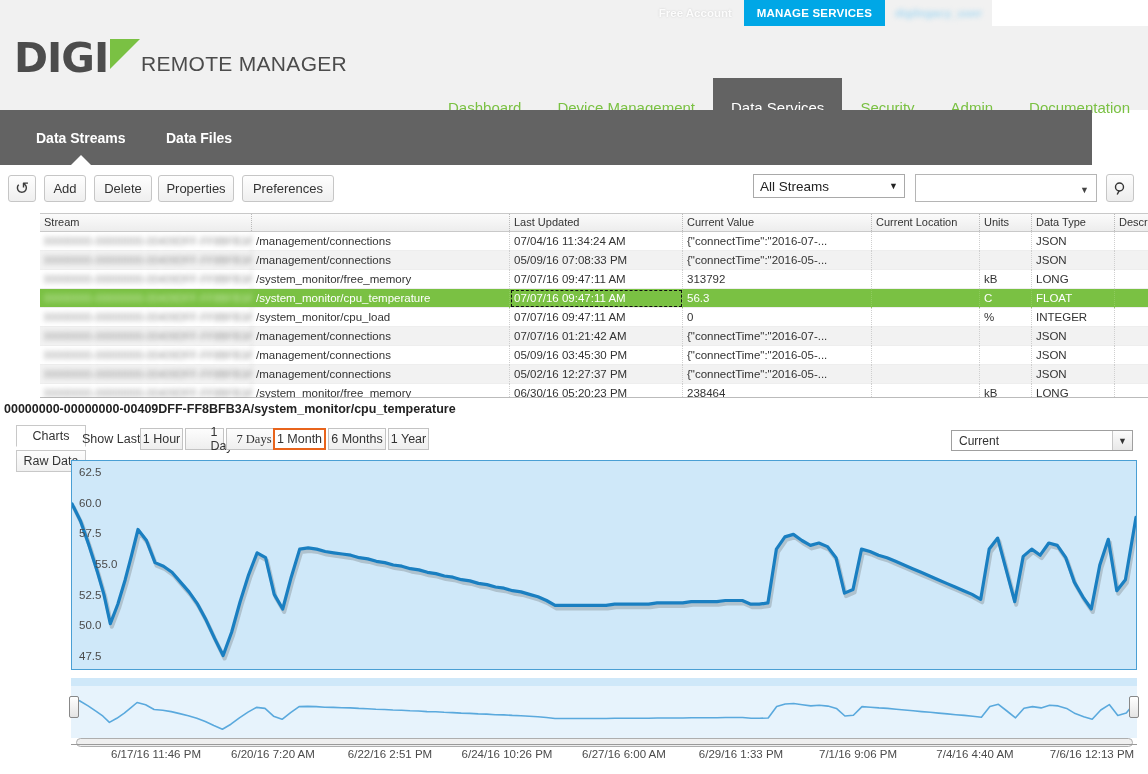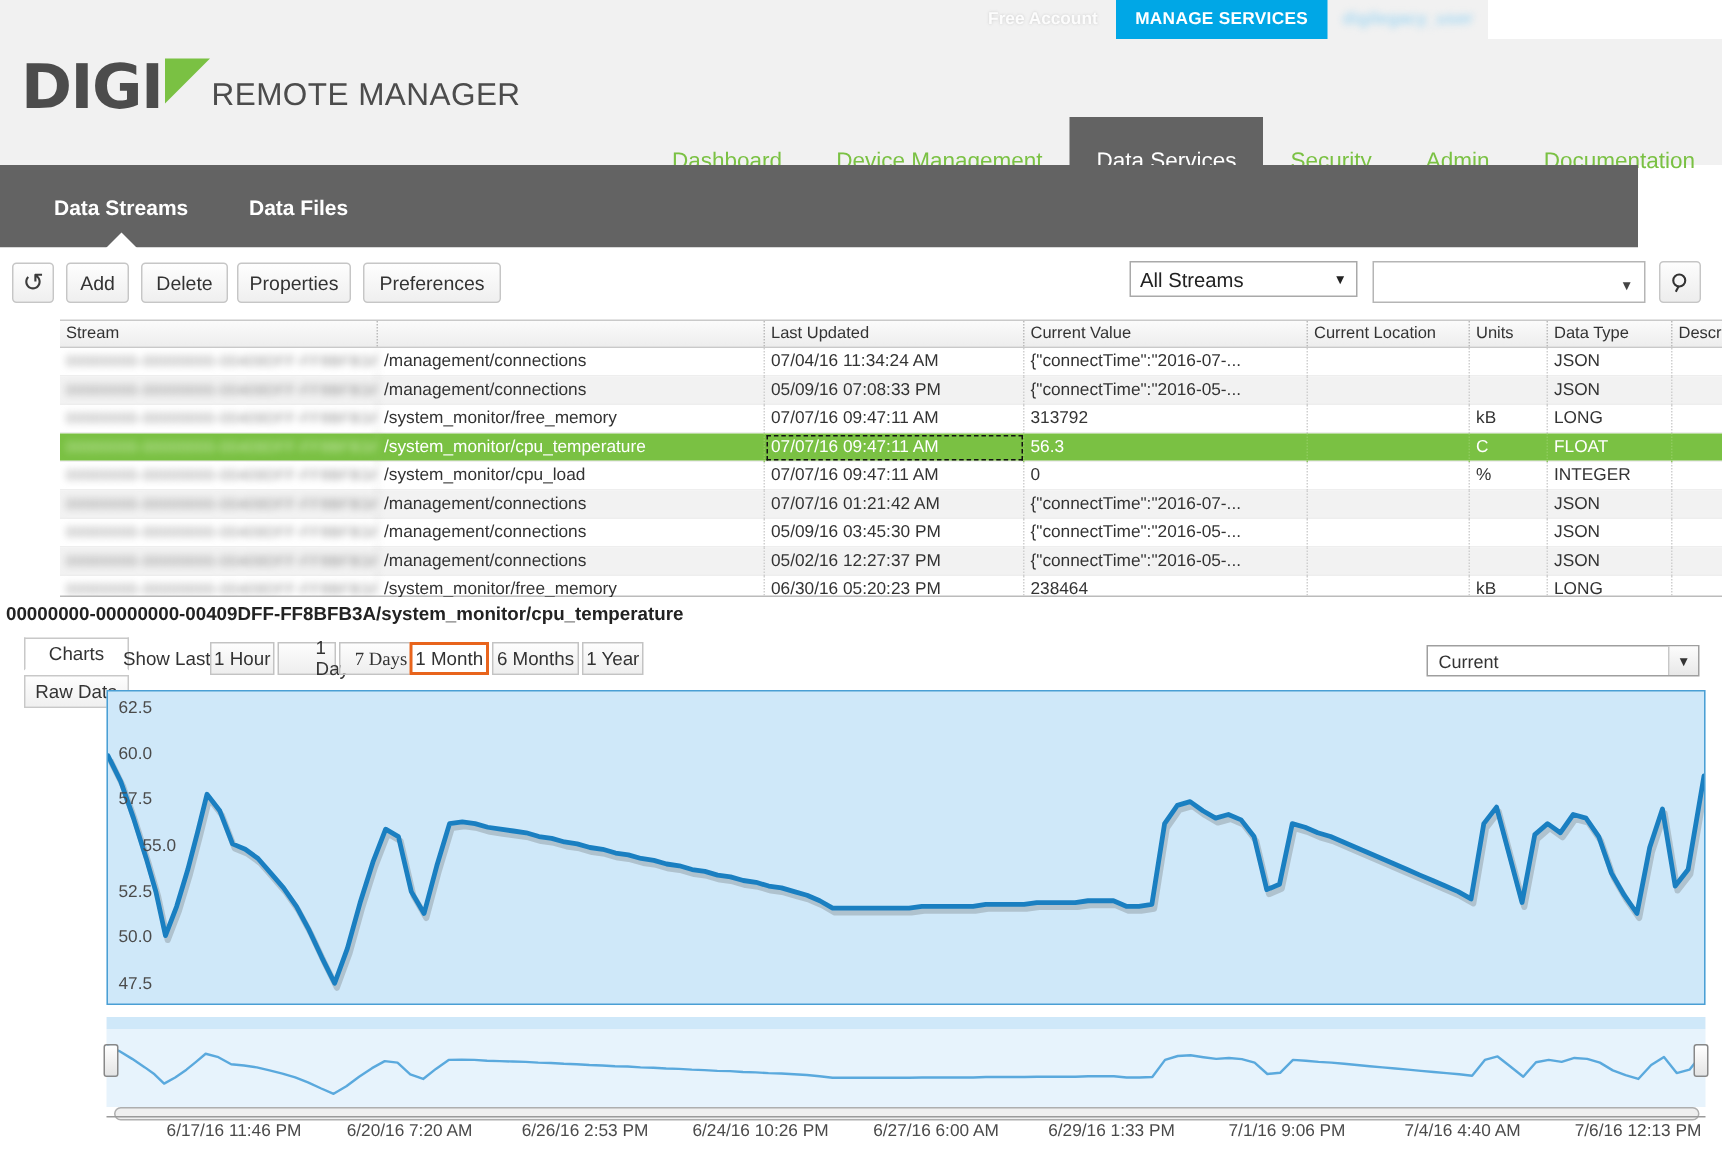--- a/index.html
+++ b/index.html
@@ -336,20 +336,20 @@
       <path d="M0.0 19.1 L8.5 22.7 L17.1 27.9 L25.6 33.6 L32.0 38.2 L38.4 44.4 L45.8 40.3 L53.3 35.1 L59.7 29.9 L66.1 24.5 L74.6 26.8 L83.1 31.5 L91.7 32.3 L100.2 33.6 L108.7 35.6 L117.3 37.7 L125.8 40.3 L134.3 43.6 L142.8 47.5 L151.4 51.2 L159.9 46.2 L168.4 39.8 L177.0 34.1 L185.5 29.4 L194.0 30.4 L202.5 38.2 L211.1 41.3 L219.6 34.6 L228.1 28.6 L236.7 28.4 L245.2 28.6 L253.7 29.2 L262.2 29.4 L270.8 29.7 L279.3 29.9 L287.8 30.4 L296.3 30.7 L304.9 31.2 L313.4 31.5 L321.9 32.0 L330.5 32.3 L339.0 32.8 L347.5 33.0 L356.0 33.6 L364.6 33.8 L373.1 34.3 L381.6 34.6 L390.2 35.1 L398.7 35.4 L407.2 35.9 L415.7 36.1 L424.3 36.7 L432.8 36.9 L441.3 37.4 L449.9 37.7 L458.4 38.2 L466.9 38.7 L475.4 39.5 L484.0 40.5 L492.5 40.5 L501.0 40.5 L509.5 40.5 L518.1 40.5 L526.6 40.5 L535.1 40.5 L543.7 40.3 L552.2 40.3 L560.7 40.3 L569.2 40.3 L577.8 40.3 L586.3 40.0 L594.8 40.0 L603.4 40.0 L611.9 40.0 L620.4 39.8 L628.9 39.8 L637.5 39.8 L646.0 39.8 L654.5 39.5 L663.1 39.5 L671.6 39.5 L680.1 40.3 L688.6 40.3 L697.2 40.0 L705.7 28.6 L714.2 26.0 L722.7 25.5 L731.3 26.8 L739.8 27.9 L748.3 27.3 L756.9 28.1 L765.4 30.4 L773.9 38.0 L782.4 37.2 L791.0 28.6 L799.5 29.2 L808.0 29.9 L816.6 30.4 L825.1 31.2 L833.6 32.0 L842.1 32.8 L850.7 33.6 L859.2 34.3 L867.7 35.1 L876.3 35.9 L884.8 36.7 L893.3 37.4 L901.8 38.2 L910.4 39.2 L918.9 28.6 L927.4 26.3 L935.9 33.0 L944.5 39.8 L953.0 30.2 L961.5 28.6 L970.1 29.9 L978.6 27.3 L987.1 27.9 L995.6 30.4 L1004.2 35.6 L1012.7 38.7 L1021.2 41.3 L1029.8 32.0 L1038.3 26.6 L1046.8 37.4 L1055.3 35.1 L1066.0 21.9 " fill="none" stroke="#5aa9dd" stroke-width="1.6" stroke-linejoin="round"></path>
     </svg>
   <div class="nav-handle nav-h-l"></div>
   <div class="nav-handle nav-h-r"></div>
 </div>
 <div class="nav-scroll"></div>
 <div class="axis-line"></div>
 <div class="xaxis" id="xaxis">
     <div class="xt" style="left: 156px;">6/17/16 11:46 PM</div>
     <div class="xt" style="left: 273px;">6/20/16 7:20 AM</div>
-    <div class="xt" style="left: 390px;">6/26/16 2:53 PM</div>
+    <div class="xt" style="left: 390px;">6/22/16 2:51 PM</div>
     <div class="xt" style="left: 507px;">6/24/16 10:26 PM</div>
     <div class="xt" style="left: 624px;">6/27/16 6:00 AM</div>
     <div class="xt" style="left: 741px;">6/29/16 1:33 PM</div>
     <div class="xt" style="left: 858px;">7/1/16 9:06 PM</div>
     <div class="xt" style="left: 975px;">7/4/16 4:40 AM</div>
     <div class="xt" style="left: 1092px;">7/6/16 12:13 PM</div>
   </div>
 
 </body></html>

